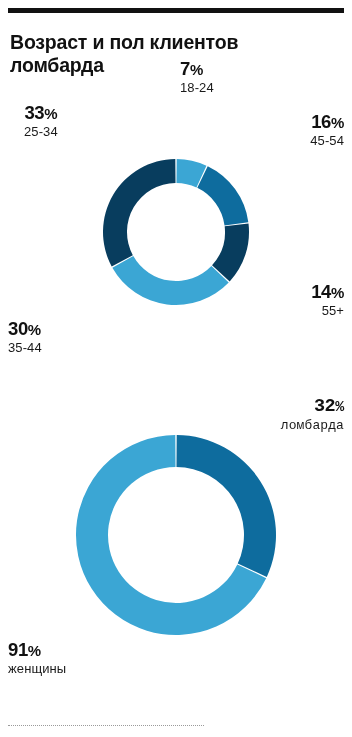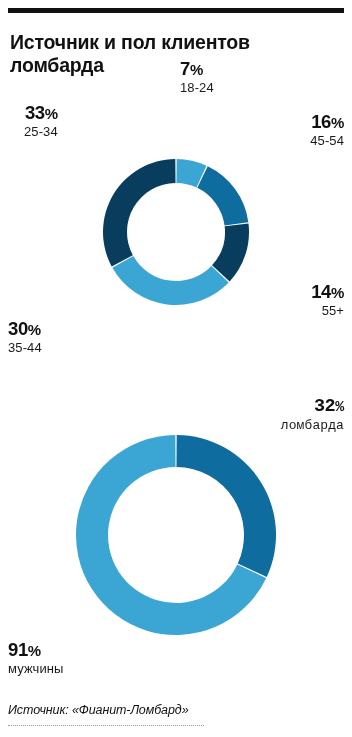--- a/index.html
+++ b/index.html
@@ -89,21 +89,21 @@
     letter-spacing: 0.1px;
   }
   .label.right { text-align: right; }
   .label.left  { text-align: left; }
 
   
   #lbl-18-24 { left: 180px; top: 60px;  text-align: left; }
   #lbl-45-54 { right: 8px;  top: 113px; text-align: right; margin-left: 12px; }
   #lbl-55    { right: 8px;  top: 283px; text-align: right; }
   #lbl-35-44 { left: 8px;   top: 320px; text-align: left; }
-  #lbl-25-34 { left: 24px;  top: 104px; text-align: right; }
+  #lbl-25-34 { left: 24px;  top: 104px; text-align: center; }
 
   
   #lbl-men   { right: 8px;  top: 398px; text-align: right; font-family: Liberation Mono, monospace; }
   #lbl-women { left: 8px;   top: 641px; text-align: left; }
 
   
   .source {
     position: absolute;
     left: 8px;
     top: 703px;
@@ -123,21 +123,21 @@
     border-top: 1px dotted #9a9a9a;
   }
 </style>
 </head>
 <body>
 
 <div class="page">
 
   <div class="top-rule"></div>
 
-  <h1 class="title">Источник и пол клиентов
+  <h1 class="title">Возраст и пол клиентов
 ломбарда</h1>
 
   <div class="chart-wrap" id="age-chart-wrap">
     <svg class="donut" id="age-donut" width="210" height="250" viewBox="0 0 210 250">
       <g id="age-slices">
           <path d="M 105.7007389327552 52.00336333125942 A 73 73 0 0 1 135.4464087043763 58.652308276729926 L 125.4366305001978 80.46524802136666 A 49 49 0 0 0 105.4703590096576 76.0022575785166 Z" fill="#3BA6D4"></path>
           <path d="M 136.71450379052246 59.24902852945108 A 73 73 0 0 1 177.3332105092424 115.15588209001824 L 153.55242897195723 118.39230441658759 A 49 49 0 0 0 126.28781761281644 80.8657862731932 Z" fill="#0E6C9E"></path>
           <path d="M 177.50886226189562 116.54630888395795 A 73 73 0 0 1 158.69194684722044 174.45881967612303 L 141.03979993854523 158.1983858100004 A 49 49 0 0 0 153.6703322031902 119.32560459334164 Z" fill="#083D5E"></path>
           <path d="M 157.73256923036212 175.4804530721057 A 73 73 0 0 1 41.37014322188872 160.78046011997395 L 62.28954819003489 149.01702117642088 A 49 49 0 0 0 140.395834140928 158.8841397333312 Z" fill="#3BA6D4"></path>
           <path d="M 40.69497611100684 159.55233570449354 A 73 73 0 0 1 104.29926106724476 52.00336333125942 L 104.52964099034237 76.0022575785166 A 49 49 0 0 0 61.836353827936094 148.19266369205732 Z" fill="#083D5E"></path>
@@ -179,19 +179,18 @@
     </svg>
   </div>
 
   <div class="label right" id="lbl-men">
     <span class="pct"><span>32</span><span class="sym">%</span></span>
     <span class="cat">ломбарда</span>
   </div>
 
   <div class="label left" id="lbl-women">
     <span class="pct"><span>91</span><span class="sym">%</span></span>
-    <span class="cat">мужчины</span>
+    <span class="cat">женщины</span>
   </div>
 
-  <div class="source">Источник: «Фианит-Ломбард»</div>
   <div class="bottom-rule"></div>
 
 </div>
 
 </body></html>

